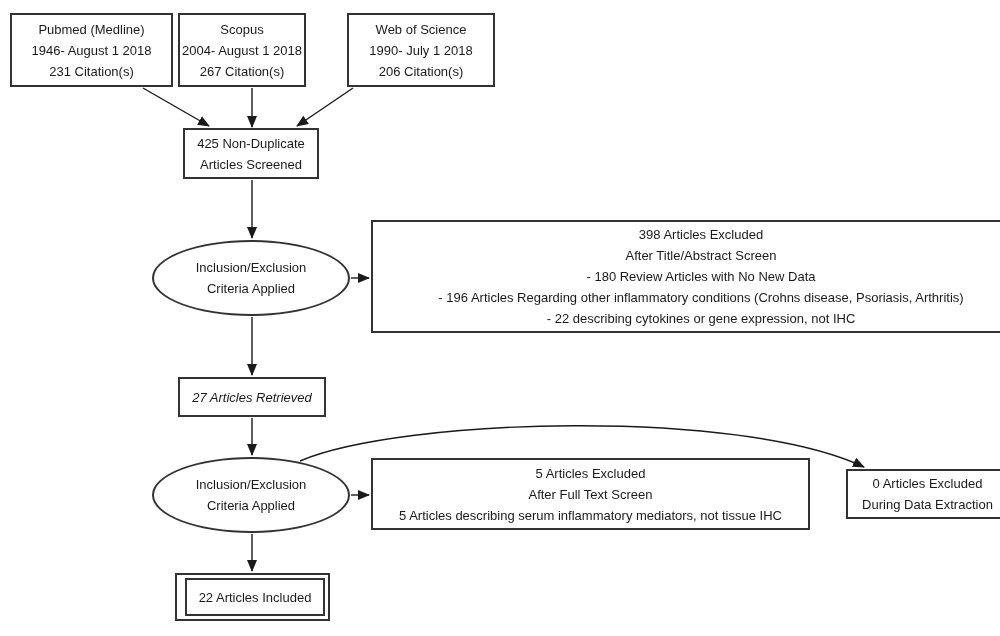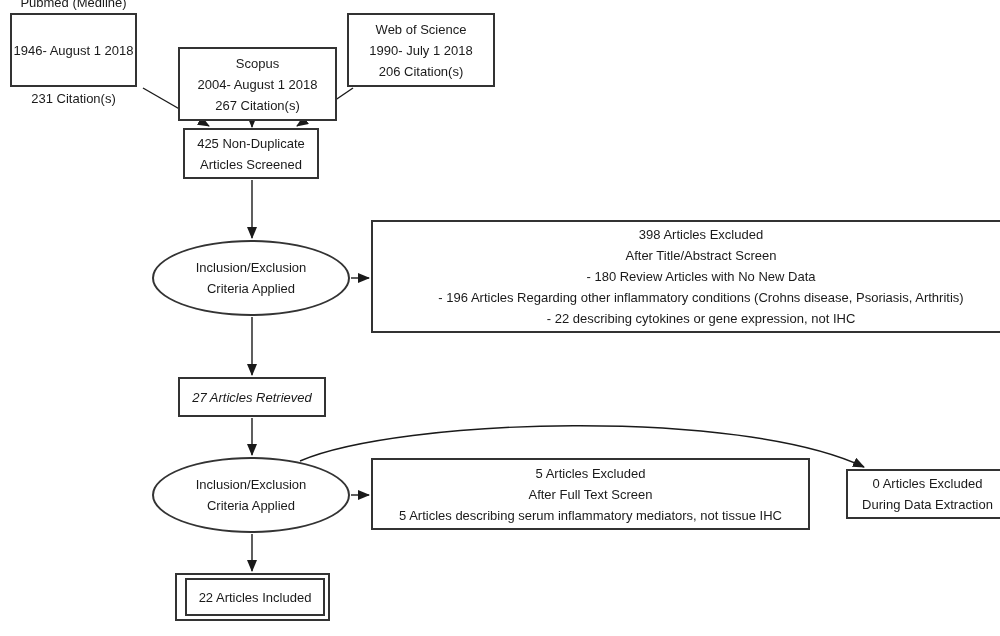--- a/index.html
+++ b/index.html
@@ -49,22 +49,22 @@
     box-sizing: border-box;
     border: 2px solid #333333;
     width: 100%;
     height: 100%;
     display: flex;
     align-items: center;
     justify-content: center;
     text-align: center;
   }
   
-  #src-pubmed     { left: 10px;  top: 13px;  width: 127px; height: 74px; gap: 27px; }
-  #src-scopus     { left: 178px; top: 13px;  width: 159px; height: 74px; margin-top: 34px; }
+  #src-pubmed     { left: 10px;  top: 13px;  width: 163px; height: 74px; }
+  #src-scopus     { left: 178px; top: 13px;  width: 128px; height: 74px; }
   #src-wos        { left: 347px; top: 13px;  width: 148px; height: 74px; }
   #box-screened   { left: 183px; top: 128px; width: 136px; height: 51px; }
   #ellipse-criteria-1 { left: 152px; top: 240px; width: 198px; height: 76px; }
   #box-excl-title { left: 371px; top: 220px; width: 660px; height: 113px; }
   #box-retrieved  { left: 178px; top: 377px; width: 148px; height: 40px; font-style: italic; }
   #ellipse-criteria-2 { left: 152px; top: 457px; width: 198px; height: 76px; }
   #box-excl-fulltext { left: 371px; top: 458px; width: 439px; height: 72px; }
   #box-excl-extraction { left: 828px; top: 469px; width: 163px; height: 50px; margin-left: 18px; }
   #box-included   { left: 175px; top: 573px; width: 155px; height: 48px; padding-left: 8px; }
 </style>

